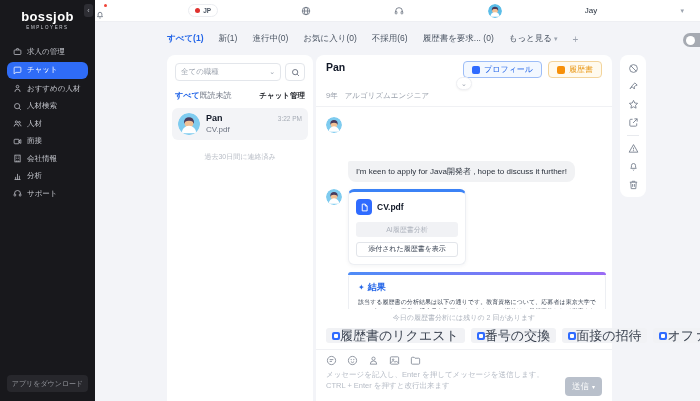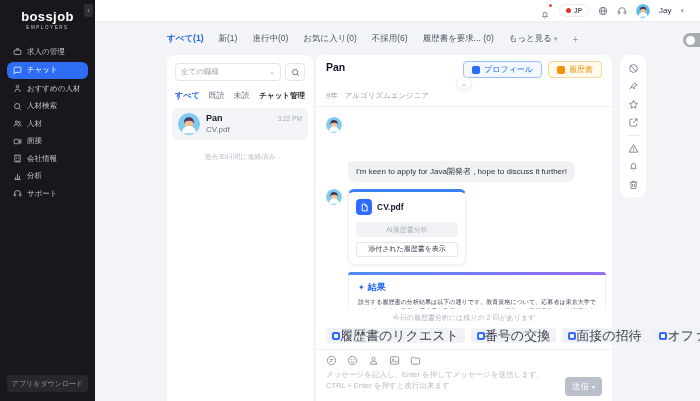--- a/index.html
+++ b/index.html
@@ -11,21 +11,21 @@
   .logo-text { font-size:13px; font-weight:bold; letter-spacing:.4px; }
   .logo-sub { font-size:4.5px; letter-spacing:1.6px; color:#C9CBD2; margin-top:1px; }
   .collapse-btn { position:absolute; right:2px; top:4px; width:9px; height:13px; background:#2E2E34; border-radius:3px; color:#B9BBC2; font-size:7px; display:grid; place-items:center; cursor:pointer; }
   .nav { margin-top:14px; padding:0 7px; display:flex; flex-direction:column; gap:2.5px; }
   .nav-item { height:15px; display:flex; align-items:center; gap:5px; padding:0 6px; border-radius:6px; color:#C4C6CD; font-size:7.5px; cursor:pointer; white-space:nowrap; }
   .nav-item svg { width:9px; height:9px; flex:none; }
   .nav-item.active { background:#2F6CF6; color:#fff; height:17px; }
   .dl-btn { position:absolute; left:7px; right:7px; bottom:9px; height:17px; background:#27272C; border:none; border-radius:4px; color:#96989F; font-size:7px; cursor:pointer; }
 
   
-  .topbar { position:absolute; left:95px; top:0; width:605px; height:22px; background:#fff; border-bottom:1px solid #EEEFF3; display:flex; align-items:center; justify-content:flex-end; gap:9px; padding-right:16px; }
+  .topbar { position:absolute; left:95px; top:0; width:605px; height:22px; background:#fff; border-bottom:1px solid #EEEFF3; display:flex; align-items:center; justify-content:space-between; gap:9px; padding-right:16px; }
   .tb-ic { width:10px; height:10px; color:#6A7280; position:relative; }
   .bell-wrap { position:relative; width:10px; height:10px; }
   .red-dot { position:absolute; top:-2px; right:-2px; width:3.5px; height:3.5px; background:#F04438; border-radius:50%; }
   .jp-pill { display:flex; align-items:center; gap:3px; border:1px solid #EBEDF1; background:#fff; border-radius:8px; padding:2px 6px; cursor:pointer; }
   .flag-dot { width:5px; height:5px; background:#E0312E; border-radius:50%; }
   .jp-label { font-size:6.5px; font-weight:bold; color:#4B5563; }
   .user-name { font-size:8px; color:#1F2937; }
   .chev { color:#9CA3AF; font-size:7px; }
   .avatar { border-radius:50%; overflow:hidden; flex:none; }
   .avatar svg { display:block; width:100%; height:100%; }
@@ -38,21 +38,21 @@
 
   
   .help-pill { position:absolute; right:-9px; top:33px; width:26px; height:14px; background:#A6AAB2; border-radius:7px; z-index:9; cursor:pointer; }
   .help-pill i { position:absolute; left:3px; top:2.5px; width:9px; height:9px; background:#fff; border-radius:50%; }
 
   
   .chatlist { position:absolute; left:167px; top:55px; width:146px; height:346px; background:#fff; border-radius:8px 8px 0 0; padding:8px 8px 0; }
   .search-row { display:flex; gap:4px; }
   .job-select { flex:1; height:18px; border:1px solid #E3E6EB; border-radius:4px; display:flex; align-items:center; justify-content:space-between; padding:0 5px; font-size:7.5px; color:#9AA1AC; cursor:pointer; }
   .search-btn { width:20px; height:18px; border:1px solid #E3E6EB; border-radius:4px; background:#fff; display:grid; place-items:center; color:#6B7280; cursor:pointer; }
-  .filters { display:flex; align-items:center; gap:9px; margin-top:9px; font-size:8px; color:#6B7280; }
+  .filters { display:flex; align-items:center; margin-top:9px; font-size:8px; color:#6B7280; }
   .filters .f-active { color:#2365E8; font-weight:bold; }
   .manage { margin-left:auto; color:#25282E; font-weight:bold; font-size:7.5px; cursor:pointer; }
   .chat-item { margin:7px -3px 0; background:#F3F4F7; border-radius:6px; padding:5px 6px; display:flex; gap:6px; cursor:pointer; }
   .ci-av { width:22px; height:22px; }
   .ci-body { flex:1; min-width:0; }
   .ci-top { display:flex; justify-content:space-between; align-items:baseline; }
   .ci-name { font-size:9px; font-weight:bold; color:#111827; }
   .ci-time { font-size:6.5px; color:#A6ACB6; }
   .ci-preview { font-size:8px; color:#6B7280; margin-top:2px; }
   .list-note { text-align:center; font-size:7px; color:#B6BBC4; margin-top:12px; }

